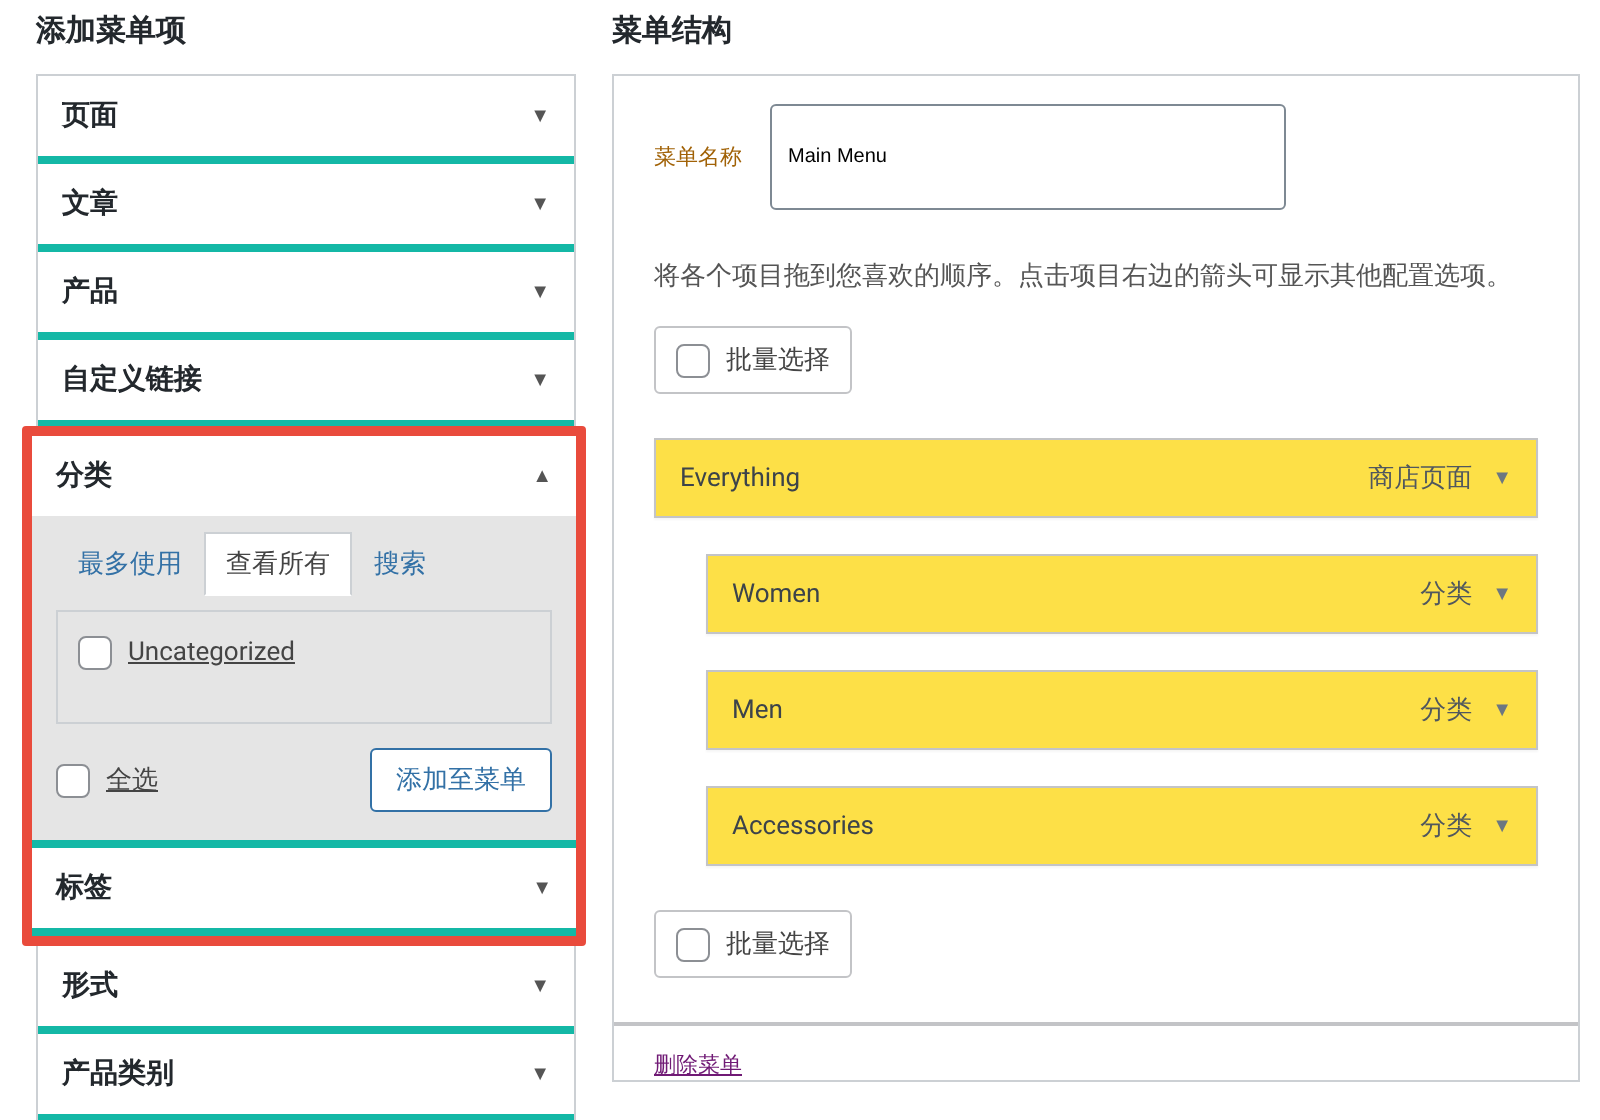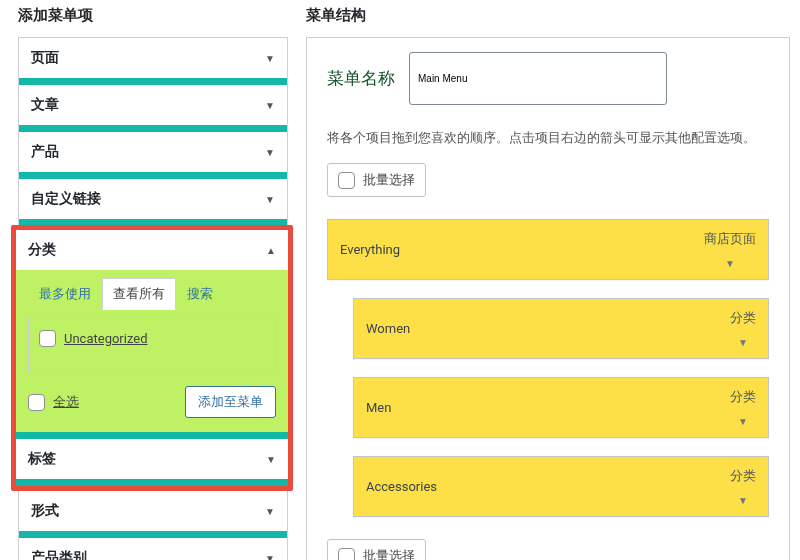--- a/index.html
+++ b/index.html
@@ -25,21 +25,21 @@
     font-size: 15px;
     font-weight: 700;
     margin-bottom: 12px;
     color: #23282d;
   }
   
   .accordion {
     border: 1px solid #ccd0d4;
     border-bottom: none;
   }
-  .acc-item { border-bottom: 7px solid #14b8a6; background: #bef264; }
+  .acc-item { border-bottom: 4px solid #14b8a6; background: #e5e5e5; }
   .acc-head {
     display: flex;
     align-items: center;
     justify-content: space-between;
     padding: 11px 12px;
     cursor: pointer;
     font-size: 14px;
     color: #23282d;
     font-weight: 600;
     background: #fff;
@@ -110,21 +110,21 @@
   .panel-right {
     border: 1px solid #ccd0d4;
     padding: 14px 20px 0 20px;
   }
   .row-name {
     display: flex;
     align-items: center;
     gap: 14px;
     margin-bottom: 24px;
   }
-  .row-name label { font-size: 17px; color: #14532d; }
+  .row-name label { font-size: 11px; color: #a16207; }
   .text-input {
     border: 1px solid #7e8993;
     padding: 20px 8px;
     font-size: 10px;
     width: 258px;
     border-radius: 3px;
     background: #fff;
   }
   .instructions { color: #555; margin-bottom: 16px; font-size: 13px; }
   .bulk-select {
@@ -143,21 +143,21 @@
     border: 1px solid #c3c4c7;
     background: #fde047;
     display: flex;
     align-items: center;
     justify-content: space-between;
     padding: 10px 12px;
     box-shadow: 0 1px 1px rgba(0,0,0,0.04);
   }
   .menu-item.indent { margin-left: 26px; }
   .menu-item .name { font-size: 13px; color: #3c434a; }
-  .menu-item .right { display: flex; align-items: center; gap: 10px; color: #50575e; font-size: 13px; flex-direction: column; }
+  .menu-item .right { display: flex; align-items: center; gap: 10px; color: #50575e; font-size: 13px; }
   .menu-item .caret { font-size: 10px; color: #6c7781; }
   .divider-strong {
     border: none;
     border-top: 2px solid #c3c4c7;
     margin: 14px -20px 12px -20px;
   }
   .settings-head {
     font-size: 15px;
     font-weight: 700;
     color: #23282d;

